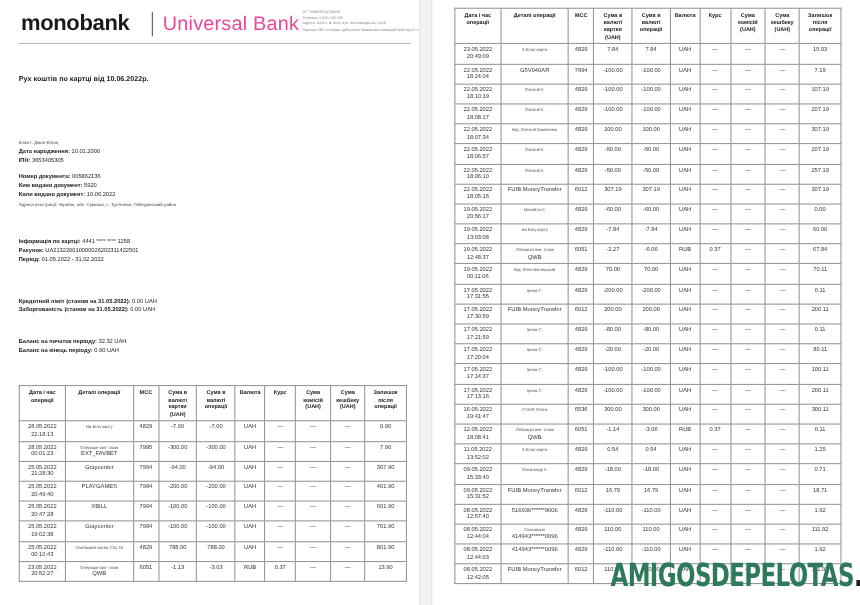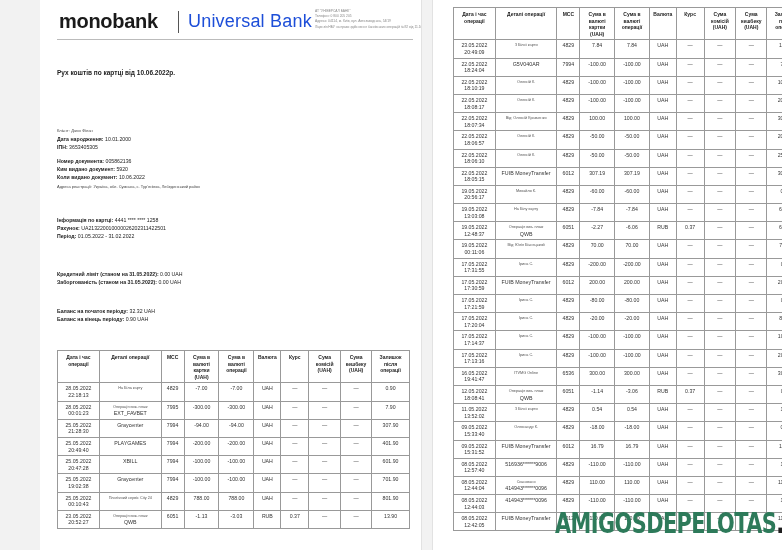--- a/index.html
+++ b/index.html
@@ -1,25 +1,25 @@
 <!DOCTYPE html>
 <html><head>
 <meta charset="utf-8">
 <style>
   * { box-sizing: border-box; margin: 0; padding: 0; }
   html, body { width: 782px; height: 550px; overflow: hidden; background: #f2f2f2; }
   body { font-family: "Liberation Sans", sans-serif; color: #222; position: relative; }
-  .page { position: absolute; background: #fff; top: 0; height: 550px; overflow: hidden; margin-left: 40px; }
+  .page { position: absolute; background: #fff; top: 0; height: 550px; overflow: hidden; }
   #page-left { left: 0; width: 382px; border-right: 1px solid #e2e2e2; }
   #page-right { left: 392px; width: 390px; border-left: 1px solid #e2e2e2; }
 
   .header { position: absolute; left: 17px; top: 8px; width: 356px; height: 32px; border-bottom: 1px solid #bbb; }
   .brand { position: absolute; left: 2px; top: 2px; font-size: 20px; font-weight: bold; color: #1a1a1a; letter-spacing: -0.3px; }
   .brand-sep { position: absolute; left: 121px; top: 3px; width: 1px; height: 22px; background: #555; }
-  .brand-sub { position: absolute; left: 131px; top: 3px; font-size: 18px; color: #1d4ed8; letter-spacing: 0.2px; }
+  .brand-sub { position: absolute; left: 131px; top: 3px; font-size: 18px; color: #ec4899; letter-spacing: 0.2px; }
   .brand-info { position: absolute; left: 258px; top: 1px; font-size: 3.3px; line-height: 5.2px; color: #888; width: 110px; white-space: nowrap; }
 
   .doc-title { position: absolute; left: 17px; top: 69px; font-size: 6.5px; font-weight: bold; }
   .info-block { position: absolute; left: 17px; font-size: 5.2px; line-height: 8.2px; }
   .info-block .lbl { font-weight: bold; }
   .info-block .tiny { font-size: 4px; color: #444; }
 
   table.tx { position: absolute; border-collapse: collapse; font-size: 5.2px; color: #333; }
   table.tx th, table.tx td { border: 1px solid #999; text-align: center; vertical-align: top; padding: 2px 2px; line-height: 6.6px; }
   table.tx th { font-weight: bold; font-size: 5px; color: #222; vertical-align: top; padding-top: 3px; }

